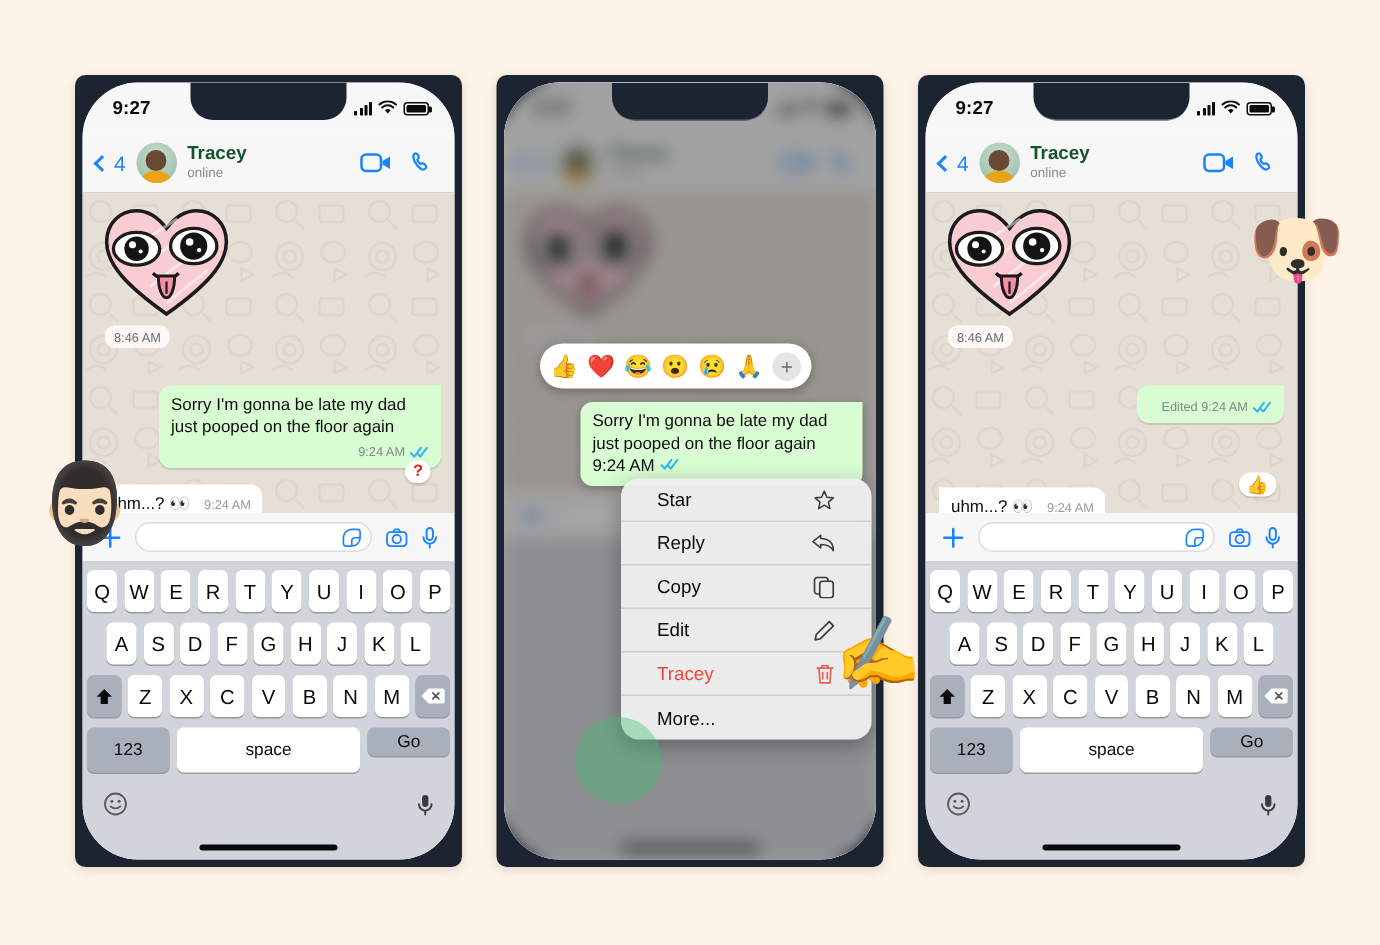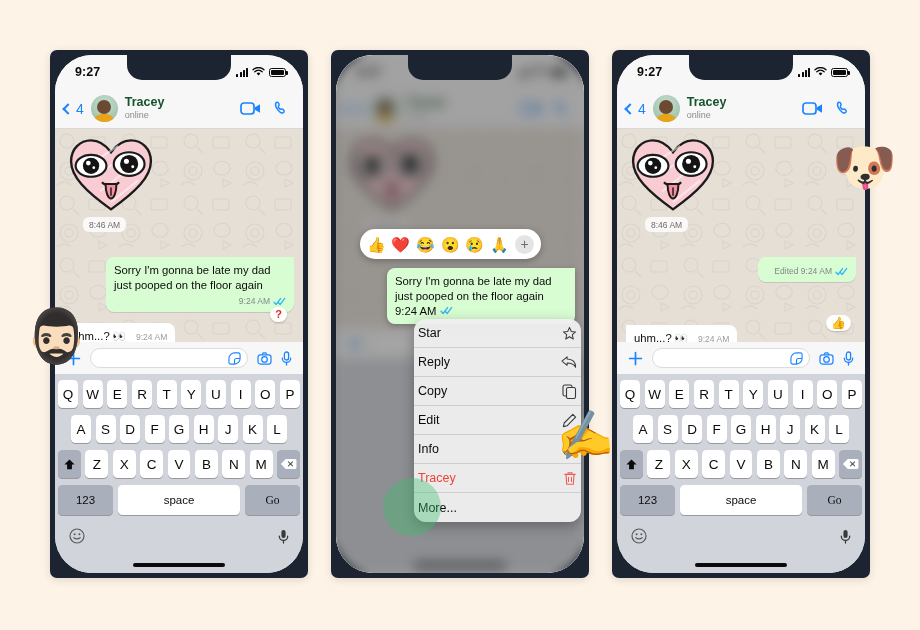--- a/index.html
+++ b/index.html
@@ -91,21 +91,21 @@
     background-color: #e6dfd6;
   }
   .wallpaper { position:absolute; inset:0; opacity:.55; }
   .msgs { position: absolute; inset: 0; padding: 8px 9px; }
 
   .sticker {
     position:absolute; left: 10px; top: 6px;
     width: 92px; height: 78px;
   }
   .timechip {
-    position:absolute; left: 28px; top: 88px;
+    position:absolute; left: 15px; top: 88px;
     background: rgba(255,255,255,.82);
     border-radius: 6px; padding: 2.5px 6px;
     font-size: 8.5px; color:#6b6b6b;
   }
 
   .bub {
     position:absolute; max-width: 188px;
     border-radius: 8px; padding: 6px 8px 5px 8px;
     font-size: 11.3px; line-height: 1.32; color:#0b0b0b;
     box-shadow: 0 1px .6px rgba(0,0,0,.12);
@@ -158,21 +158,21 @@
     box-shadow: 0 1px 0 rgba(0,0,0,.28);
     cursor:pointer;
   }
   .key.dark { background:#aab0bb; }
   .krow.r3 { align-items:center; }
   .krow.r3 .key { flex: 1 1 0; }
   .key.wide { flex: 1.5 1 0; }
   .krow.r4 { gap:5px; }
   .key.num { flex: 0 0 55px; height:30px; font-size:11.5px; background:#aab0bb; }
   .key.space { flex: 1 1 auto; height:30px; font-size:11.5px; }
-  .key.go { flex: 0 0 55px; height:30px; font-size:11.5px; background:#aab0bb;font-family:Liberation Serif, serif; }
+  .key.go { flex: 0 0 55px; height:19px; font-size:11.5px; background:#aab0bb; }
   .kbbottom {
     height: 28px; display:flex; align-items:center; justify-content:space-between;
     padding: 0 11px; background:#d1d4db;
   }
   .homebar {
     height: 16px; background:#d1d4db; display:flex; align-items:center; justify-content:center;
   }
   .homebar i { display:block; width:92px; height:4px; border-radius:2px; background:#0b0b0b; }
 
   
@@ -204,21 +204,21 @@
   }
   .ctxmenu {
     position:absolute; z-index:50;
     left: 78px; top: 264px; width: 167px;
     background: rgba(238,238,238,.96);
     border-radius: 12px; overflow:hidden;
     box-shadow: 0 4px 14px rgba(0,0,0,.3);
   }
   .ctxitem {
     height: 29px; display:flex; align-items:center; justify-content:space-between;
-    padding: 0 4px; font-size: 12.5px; color:#0b0b0b;
+    padding: 0 24px; font-size: 12.5px; color:#0b0b0b;
     border-bottom: .5px solid rgba(0,0,0,.12);
     position:relative; cursor:pointer;
   }
   .ctxitem:last-child { border-bottom:none; }
   .ctxitem.danger { color:#f0433a; }
   .ctxitem .gl { opacity:.85; display:flex; align-items:center; }
   .highlight-circle {
     position:absolute; z-index:55;
     left: 47px; top: 423px; width: 58px; height: 58px; border-radius:50%;
     background: rgba(61,190,110,.38);
@@ -568,30 +568,20 @@
                 <rect x="1" y="1" width="9" height="11" rx="1.8" stroke="#1b1b1b" stroke-width="1.1" fill="none"></rect>
                 <rect x="4.5" y="3.5" width="9" height="11" rx="1.8" stroke="#1b1b1b" stroke-width="1.1" fill="#eee"></rect>
               </svg>
             </span>
         </div>
         <div class="ctxitem">
           <span>Edit</span>
           <span class="gl">
               <svg width="15" height="15" viewBox="0 0 15 15">
                 <path d="M10.8 1.4 13.6 4.2 5 12.8 1.4 13.6 2.2 10z" stroke="#1b1b1b" stroke-width="1.1" fill="none" stroke-linejoin="round"></path>
-              </svg>
-            </span>
-        </div>
-        <div class="ctxitem">
-          <span>Info</span>
-          <span class="gl">
-              <svg width="15" height="15" viewBox="0 0 15 15">
-                <circle cx="7.5" cy="7.5" r="6.3" stroke="#1b1b1b" stroke-width="1.1" fill="none"></circle>
-                <circle cx="7.5" cy="4.4" r=".9" fill="#1b1b1b"></circle>
-                <path d="M7.5 6.6v5" stroke="#1b1b1b" stroke-width="1.2" stroke-linecap="round"></path>
               </svg>
             </span>
         </div>
         <div class="ctxitem danger">
           <span>Tracey</span>
           <span class="gl">
               <svg width="14" height="15" viewBox="0 0 14 15">
                 <path d="M1.8 3.4h10.4M5 3.4V1.8h4v1.6M3 3.4l.7 9.8h6.6l.7-9.8" stroke="#f0433a" stroke-width="1.1" fill="none" stroke-linecap="round" stroke-linejoin="round"></path>
                 <path d="M5.5 6v5M8.5 6v5" stroke="#f0433a" stroke-width="1"></path>
               </svg>

